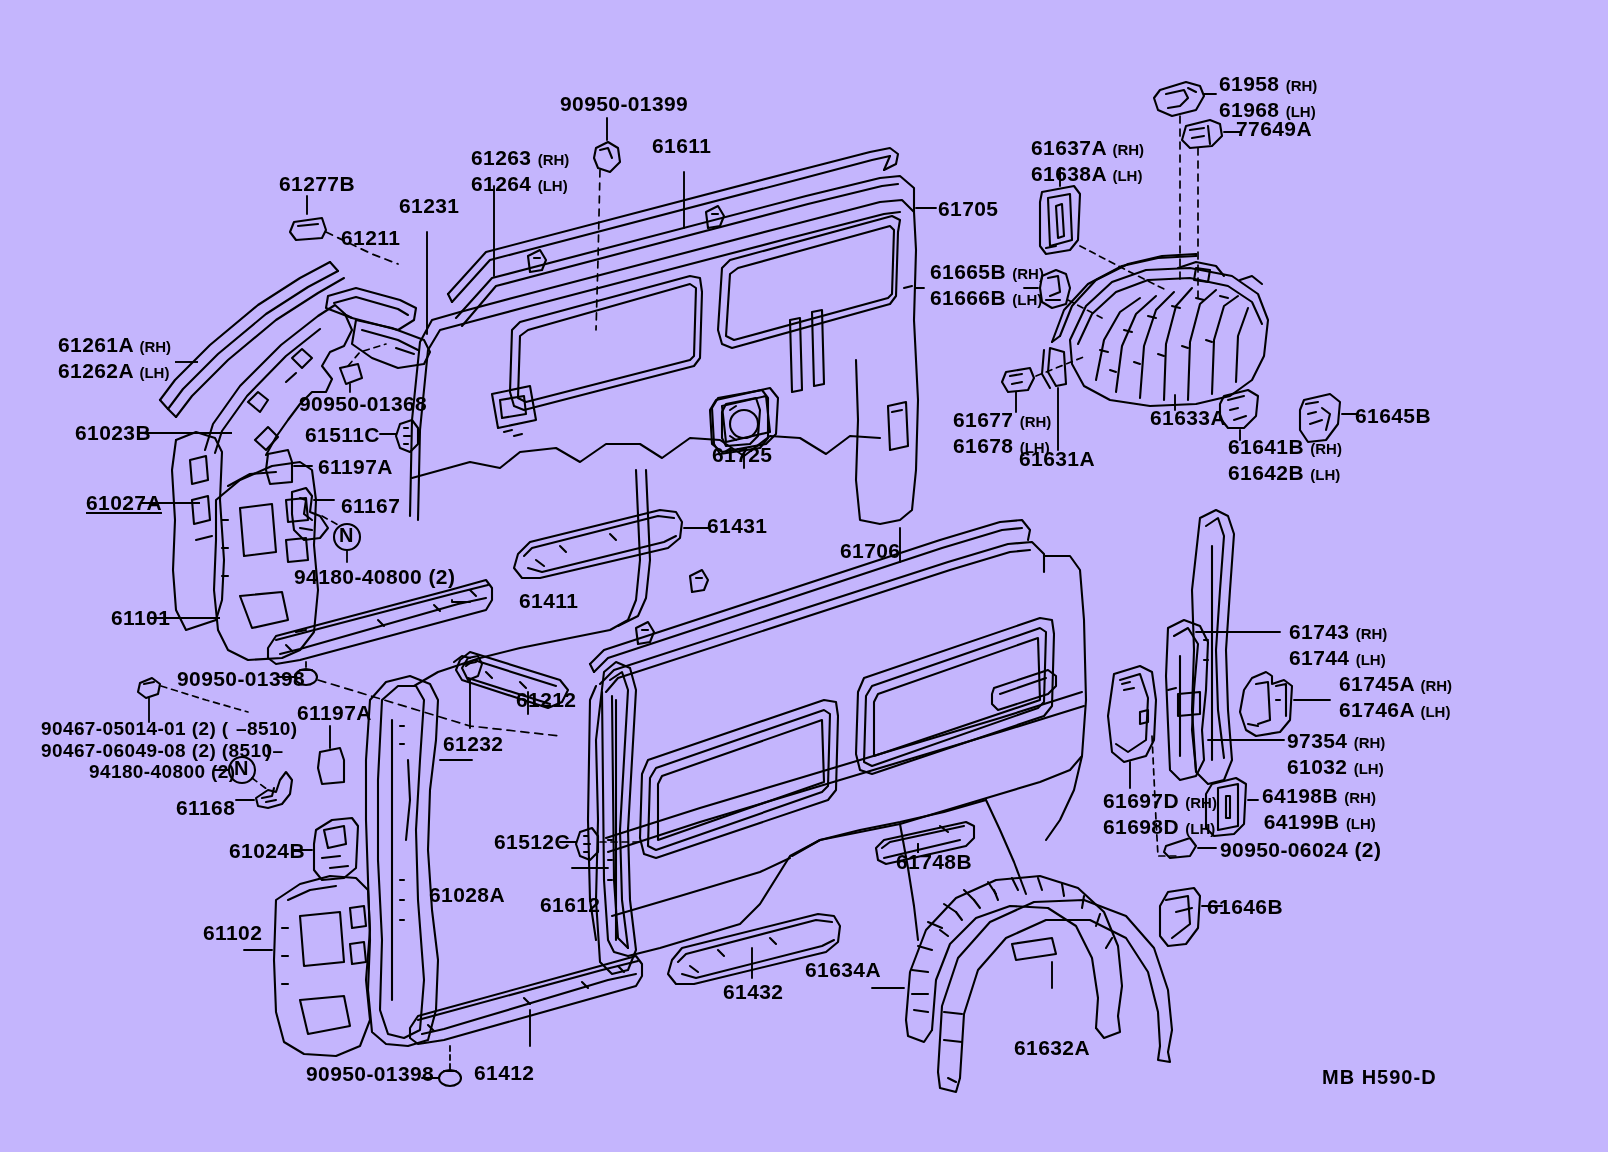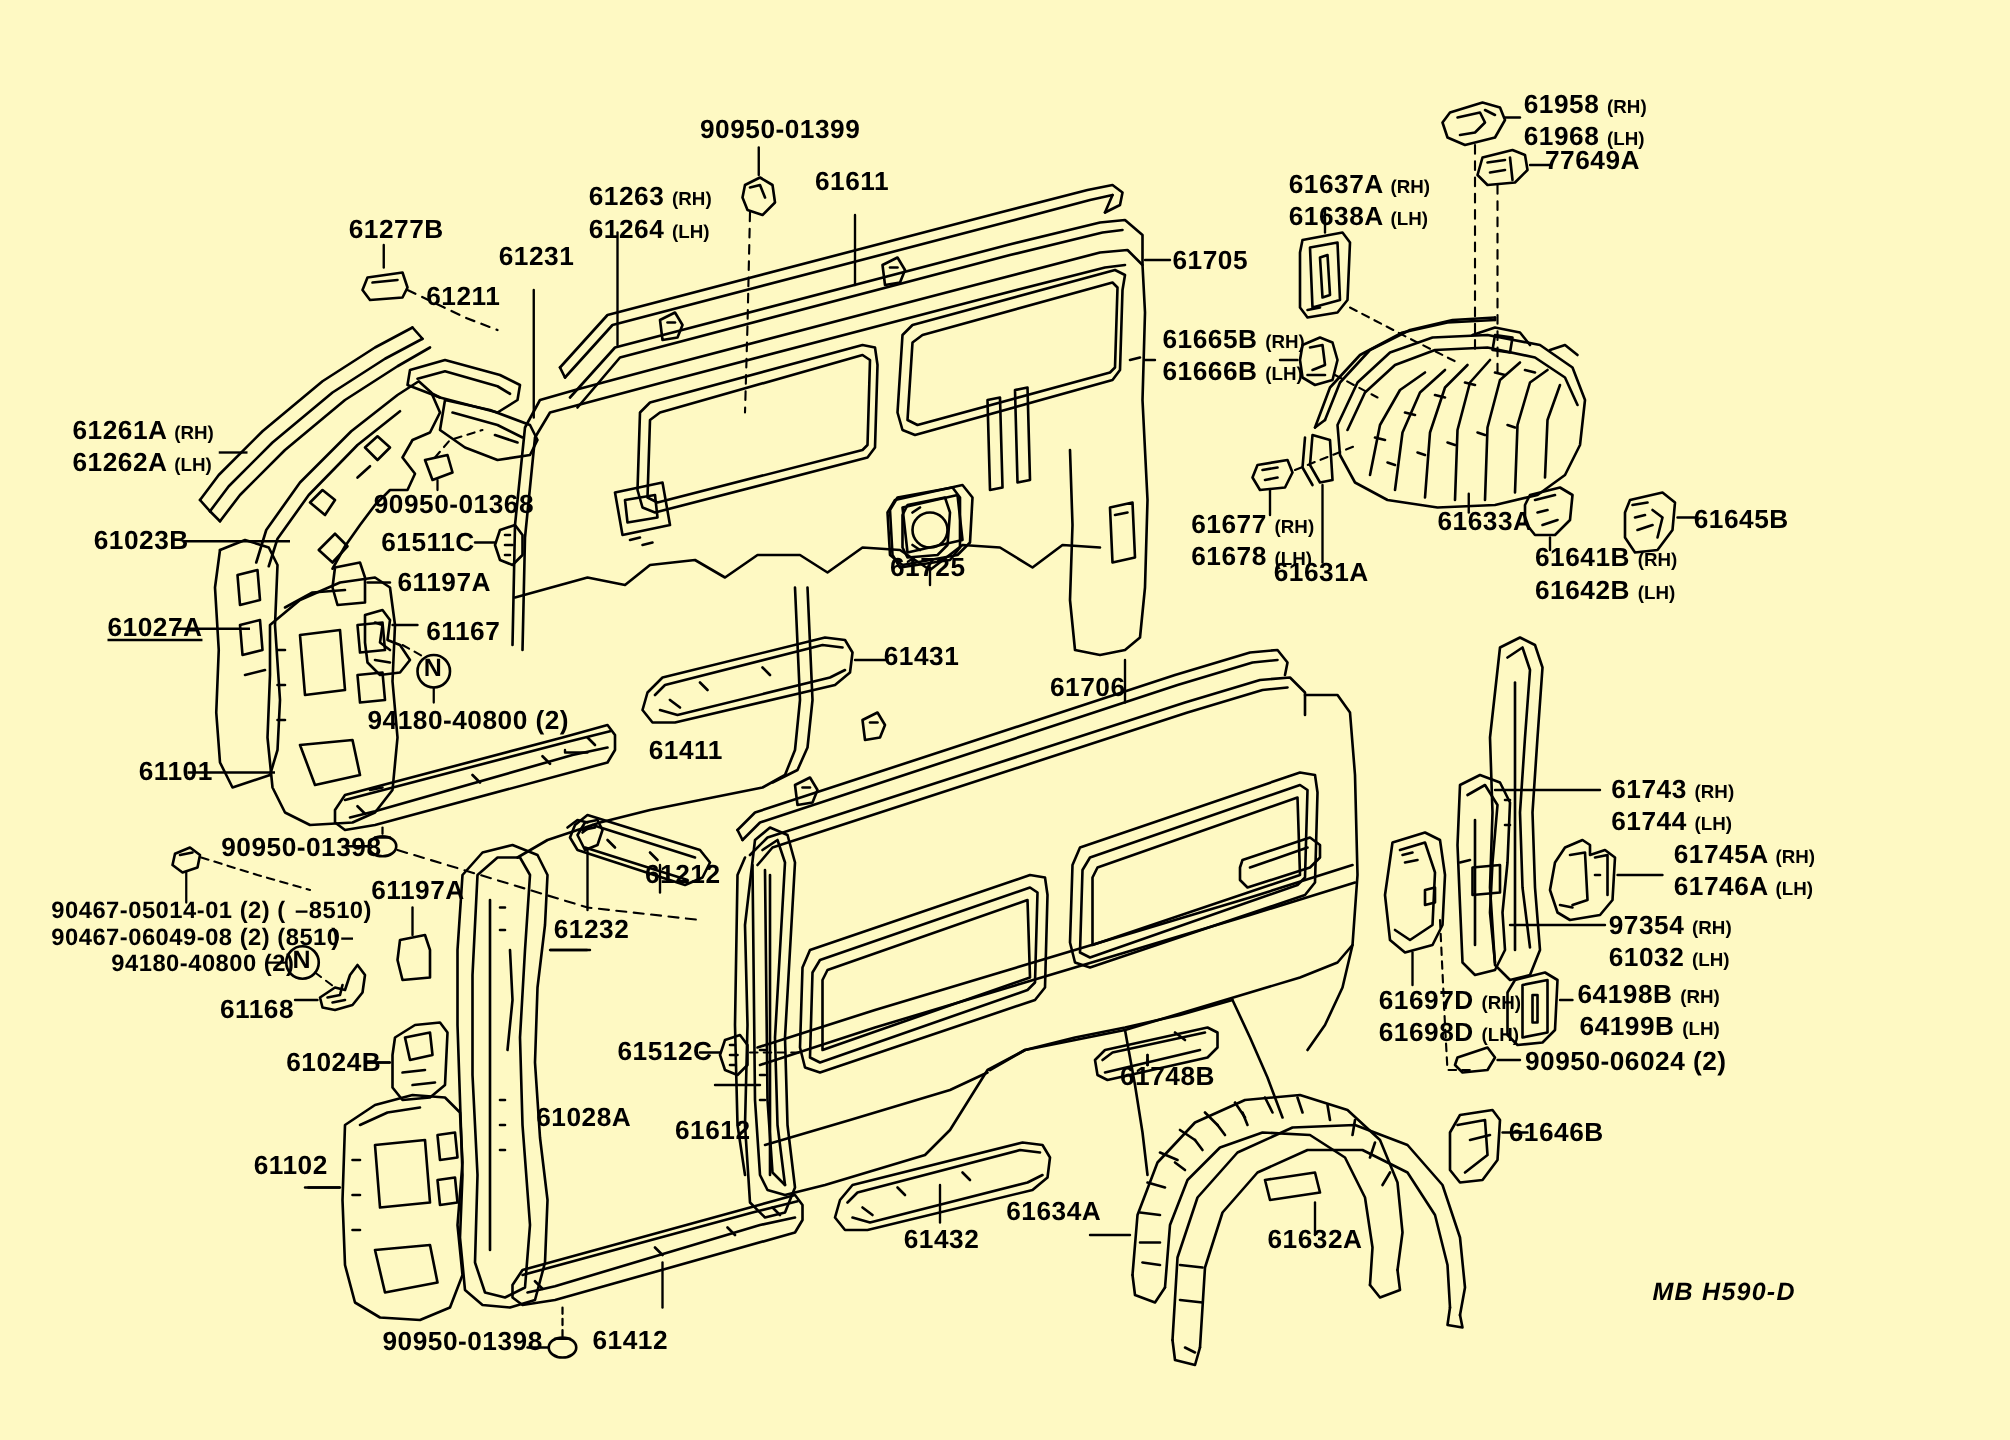--- a/index.html
+++ b/index.html
@@ -1,18 +1,18 @@
 <!DOCTYPE html>
 <html><head>
 <meta charset="utf-8">
 <style>
   html,body{margin:0;padding:0;background:#ffffff;}
   body{width:1608px;height:1152px;overflow:hidden;
        font-family:"Liberation Sans","DejaVu Sans",sans-serif;color:#000;}
-  #sheet{position:relative;width:1608px;height:1152px;background:#fef9c3;}
+  #sheet{position:relative;width:1608px;height:1152px;background:#c4b5fd;}
   svg.art{position:absolute;left:0;top:0;width:1608px;height:1152px;}
   .lbl{position:absolute;white-space:nowrap;font-weight:bold;letter-spacing:.4px;
        font-size:21px;line-height:23px;color:#000;}
   .lbl .sfx{font-size:15px;font-weight:bold;letter-spacing:0;}
   .lbl.two{line-height:24px;}
   .lbl.small{font-size:19px;}
   .footer{position:absolute;font-weight:bold;font-size:20px;letter-spacing:1px;}
 </style>
 </head>
 <body>
@@ -806,28 +806,28 @@
 </div>
 
 <div class="lbl" style="left:1207px;top:895px;text-align:right;">
   <span>61646B</span>
 </div>
 
 <div class="lbl" style="left:805px;top:958px;">
   <span>61634A</span>
 </div>
 
-<div class="lbl" style="left:1014px;top:980px;">
+<div class="lbl" style="left:1014px;top:1036px;">
   <span>61632A</span>
 </div>
 
 <div class="lbl" style="left:339px;top:524px;font-size:20px;">
   <span>N</span>
 </div>
 <div class="lbl" style="left:234px;top:757px;font-size:20px;">
   <span>N</span>
 </div>
 
-<div class="footer" style="left:1322px;top:1023px;font-style:italic;">
+<div class="footer" style="left:1322px;top:1066px;">
   <span>MB  H590-D</span>
 </div>
 
 </div>
 
 </body></html>

